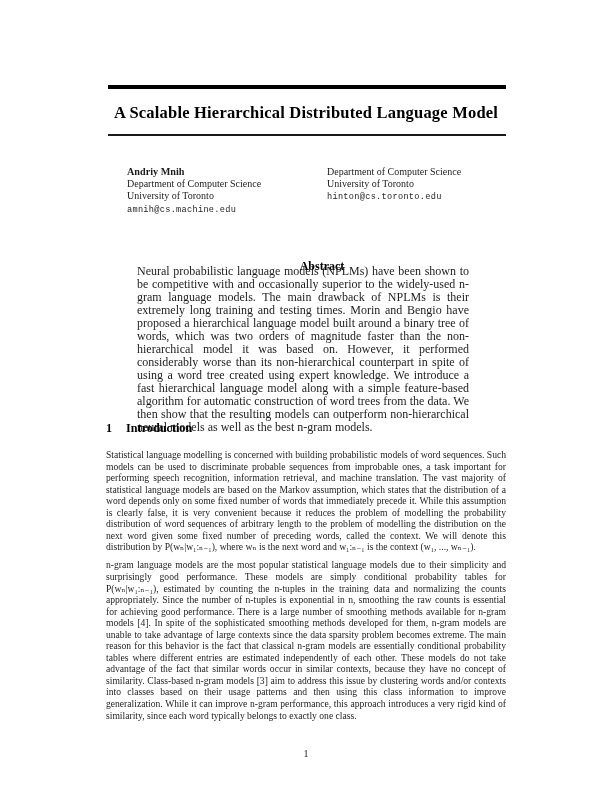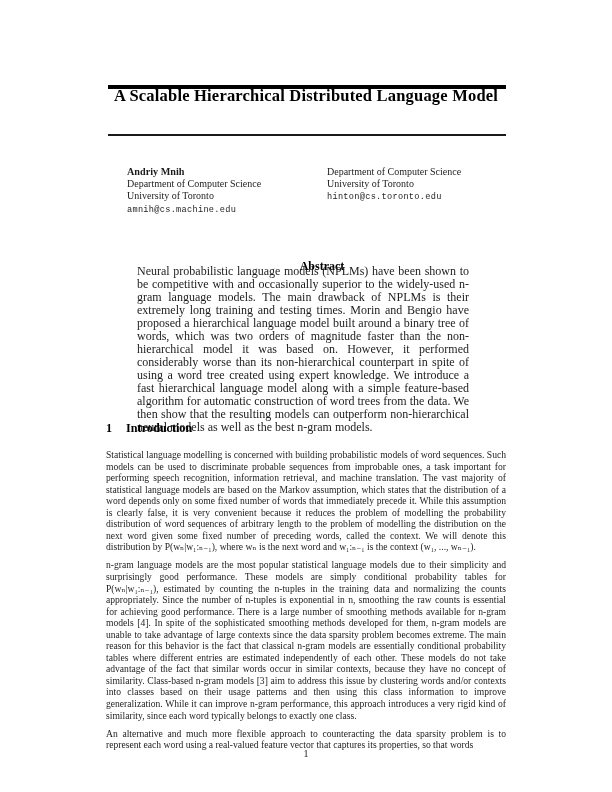--- a/index.html
+++ b/index.html
@@ -20,21 +20,21 @@
     position: absolute;
     left: 108px;
     top: 85px;
     width: 398px;
     height: 4px;
     background: #000000;
   }
   .paper-title {
     position: absolute;
     left: 0;
-    top: 86px;
+    top: 103px;
     width: 612px;
     margin: 0;
     text-align: center;
     font-size: 16.5px;
     font-weight: bold;
     color: #000000;
     letter-spacing: 0.2px;
   }
   .rule-thin {
     position: absolute;
@@ -147,18 +147,17 @@
   </div>
 
   <div class="abstract-heading">Abstract</div>
 
   <p class="abstract-text">Neural probabilistic language models (NPLMs) have been shown to be competitive with and occasionally superior to the widely-used n-gram language models. The main drawback of NPLMs is their extremely long training and testing times. Morin and Bengio have proposed a hierarchical language model built around a binary tree of words, which was two orders of magnitude faster than the non-hierarchical model it was based on. However, it performed considerably worse than its non-hierarchical counterpart in spite of using a word tree created using expert knowledge. We introduce a fast hierarchical language model along with a simple feature-based algorithm for automatic construction of word trees from the data. We then show that the resulting models can outperform non-hierarchical neural models as well as the best n-gram models.</p>
 
   <div class="intro">
     <h2 class="section-heading"><span class="section-number">1</span><span>Introduction</span></h2>
     <p>Statistical language modelling is concerned with building probabilistic models of word sequences. Such models can be used to discriminate probable sequences from improbable ones, a task important for performing speech recognition, information retrieval, and machine translation. The vast majority of statistical language models are based on the Markov assumption, which states that the distribution of a word depends only on some fixed number of words that immediately precede it. While this assumption is clearly false, it is very convenient because it reduces the problem of modelling the probability distribution of word sequences of arbitrary length to the problem of modelling the distribution on the next word given some fixed number of preceding words, called the context. We will denote this distribution by P(wₙ|w₁:ₙ₋₁), where wₙ is the next word and w₁:ₙ₋₁ is the context (w₁, ..., wₙ₋₁).</p>
     <p>n-gram language models are the most popular statistical language models due to their simplicity and surprisingly good performance. These models are simply conditional probability tables for P(wₙ|w₁:ₙ₋₁), estimated by counting the n-tuples in the training data and normalizing the counts appropriately. Since the number of n-tuples is exponential in n, smoothing the raw counts is essential for achieving good performance. There is a large number of smoothing methods available for n-gram models [4]. In spite of the sophisticated smoothing methods developed for them, n-gram models are unable to take advantage of large contexts since the data sparsity problem becomes extreme. The main reason for this behavior is the fact that classical n-gram models are essentially conditional probability tables where different entries are estimated independently of each other. These models do not take advantage of the fact that similar words occur in similar contexts, because they have no concept of similarity. Class-based n-gram models [3] aim to address this issue by clustering words and/or contexts into classes based on their usage patterns and then using this class information to improve generalization. While it can improve n-gram performance, this approach introduces a very rigid kind of similarity, since each word typically belongs to exactly one class.</p>
-    <p>An alternative and much more flexible approach to counteracting the data sparsity problem is to represent each word using a real-valued feature vector that captures its properties, so that words</p>
   </div>
 
   <div class="page-number">1</div>
 
 </div>
 
 </body></html>

